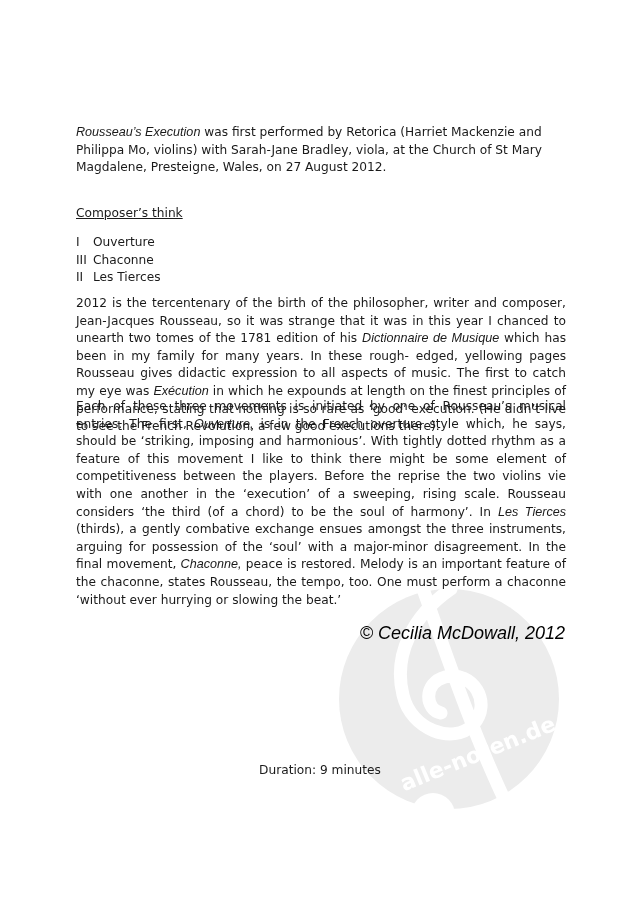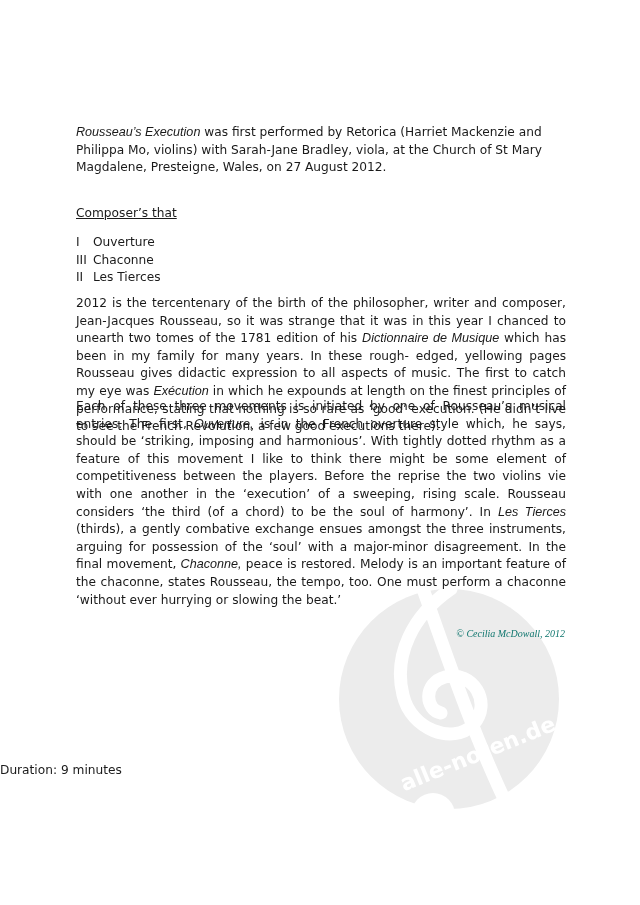--- a/index.html
+++ b/index.html
@@ -14,22 +14,22 @@
   .intro { top: 124px; }
   .heading { top: 205px; text-decoration: underline; }
   .movements { top: 234px; }
   .movements .row { display: flex; }
   .movements .num { width: 17px; }
   .para1 { top: 295px; text-align: justify; }
   .para2 { top: 398px; text-align: justify; }
   .para1 span, .para2 span { }
   .it { font-style: italic; font-family: "Liberation Sans", sans-serif; font-size: 12.6px; }
   .signature { position: absolute; top: 625px; right: 75px; z-index: 1;
-    font-family: Liberation Serif, serif; font-style: italic; font-size: 10px; color: #0f766e; }
-  .duration { position: absolute; top: 762px; left: 0; width: 640px; z-index: 1; }
+    font-family: Liberation Sans, sans-serif; font-style: italic; font-size: 18px; color: #000000; }
+  .duration { position: absolute; top: 762px; left: 0; width: 640px; text-align: center; z-index: 1; }
 </style>
 </head>
 <body>
 
 <div class="page">
 
   <svg class="watermark" viewBox="0 0 232 232">
     <defs>
       <mask id="notch">
         <rect x="0" y="0" width="232" height="232" fill="white"></rect>
@@ -38,21 +38,21 @@
     </defs>
     <circle cx="116" cy="114" r="110" fill="#ececec" mask="url(#notch)"></circle>
     <path d="M118 4 C 80 30, 60 70, 70 110 C 78 145, 120 160, 140 140 C 160 118, 140 85, 112 92 C 90 98, 92 125, 108 128 M 90 4 C 110 60, 140 150, 175 222" fill="none" stroke="#ffffff" stroke-width="13" stroke-linecap="round"></path>
     <text x="64" y="190" fill="#ffffff" font-family="DejaVu Sans, sans-serif" font-weight="bold" font-size="22" transform="rotate(-22 110 180)">alle-noten.de</text>
   </svg>
 
   <div class="text-block intro">
     <span class="it">Rousseau’s Execution</span><span> was first performed by Retorica (Harriet Mackenzie and Philippa Mo, violins) with Sarah-Jane Bradley, viola, at the Church of St Mary Magdalene, Presteigne, Wales, on 27 August 2012.</span>
   </div>
 
-  <div class="text-block heading">Composer’s that</div>
+  <div class="text-block heading">Composer’s think</div>
 
   <div class="text-block movements">
     <div class="row">
       <span class="num">I</span>
       <span>Ouverture</span>
     </div>
     <div class="row">
       <span class="num">III</span>
       <span>Chaconne</span>
     </div>

